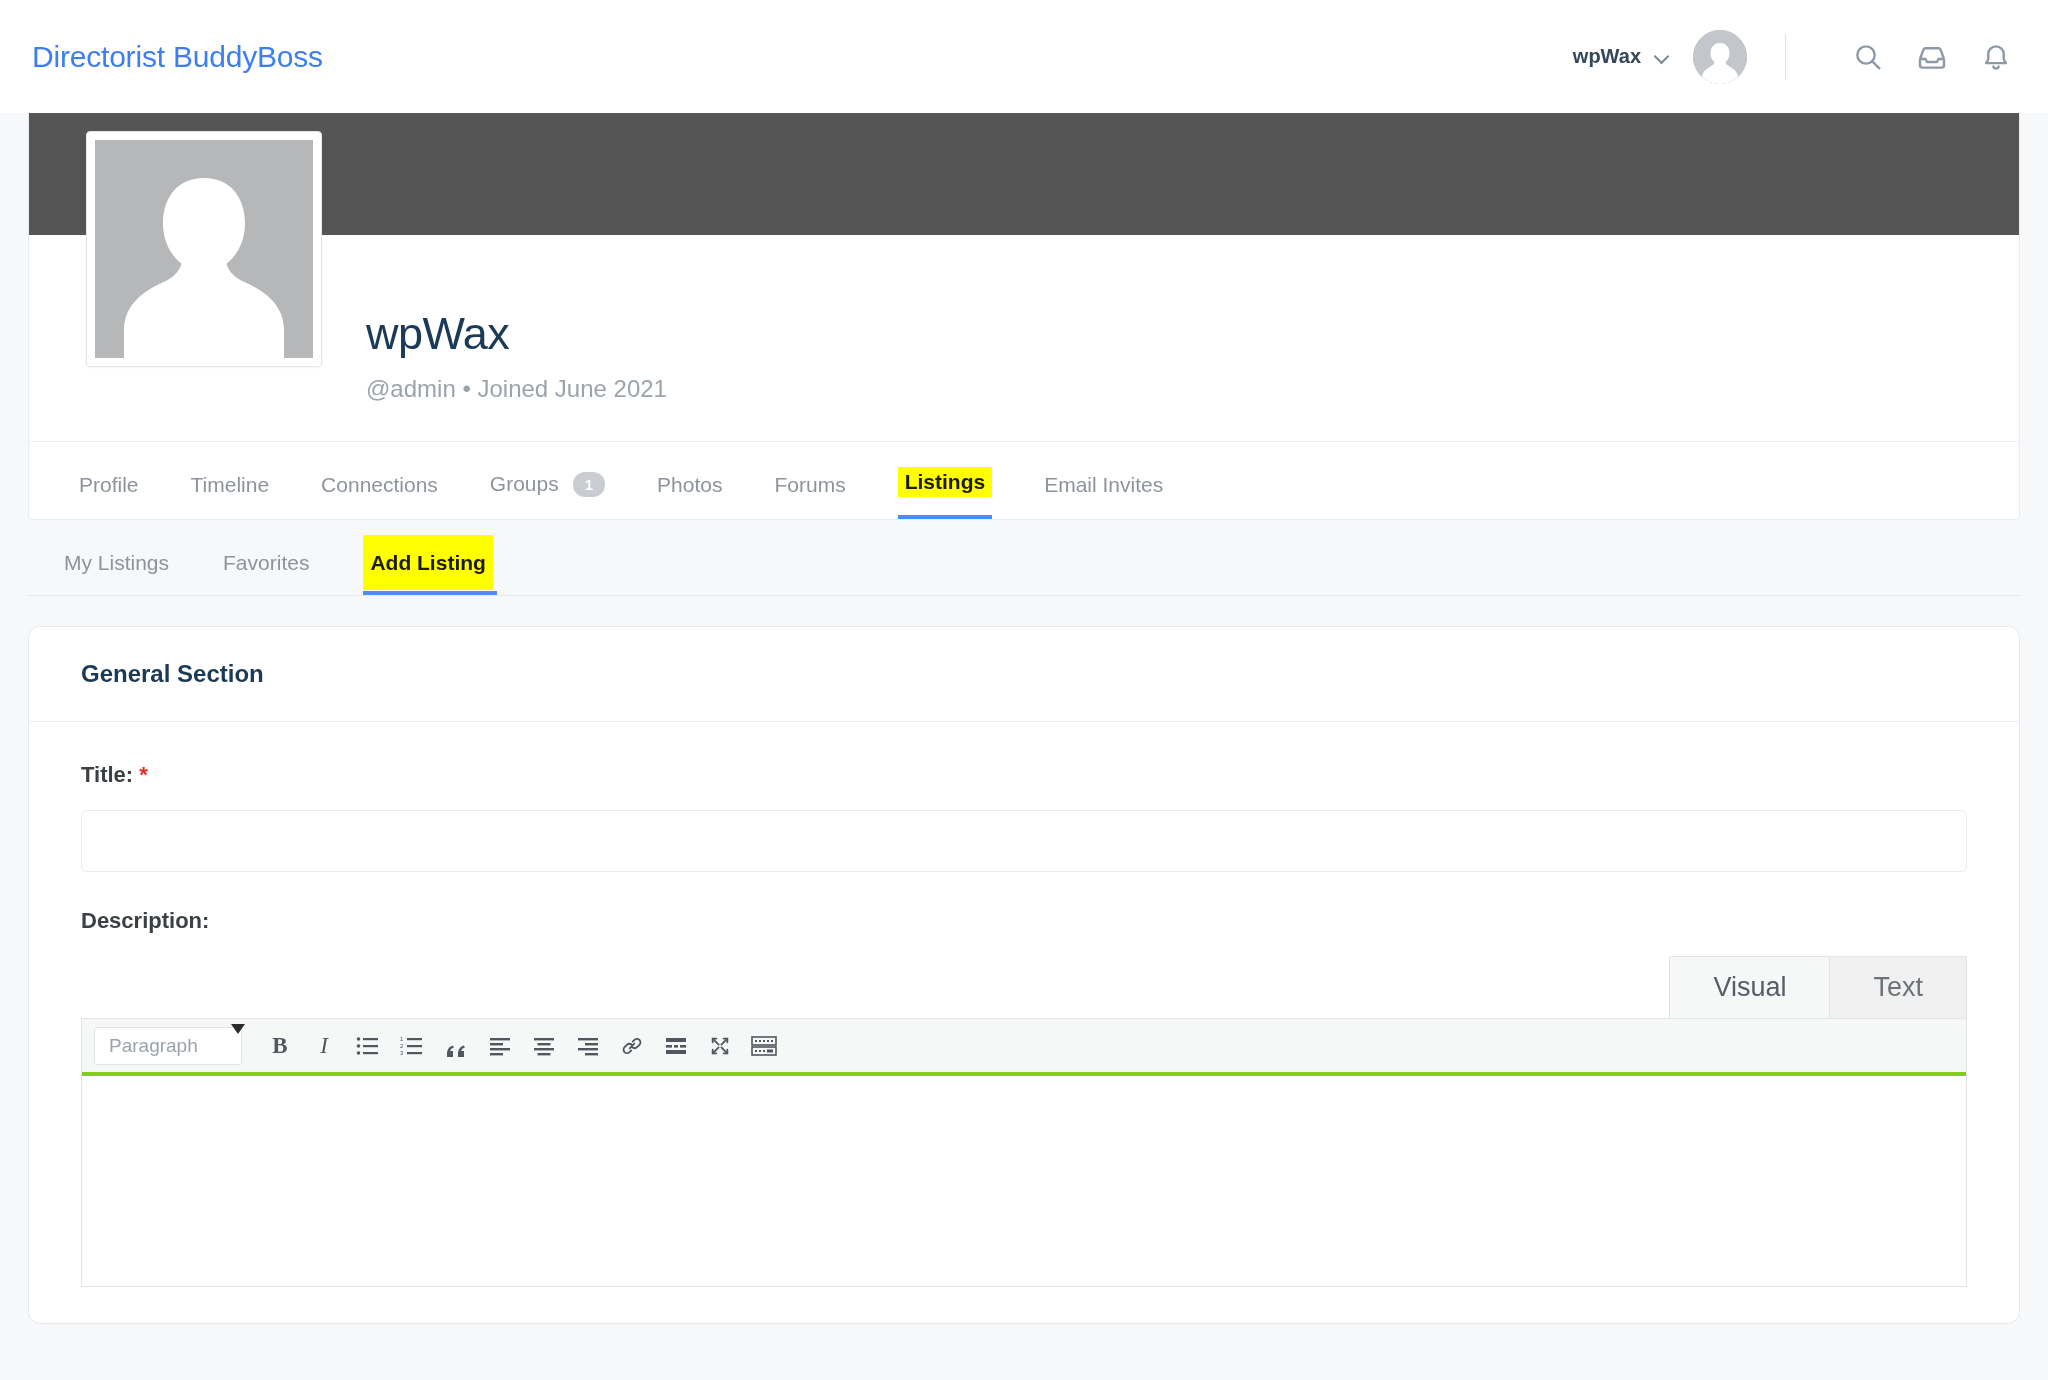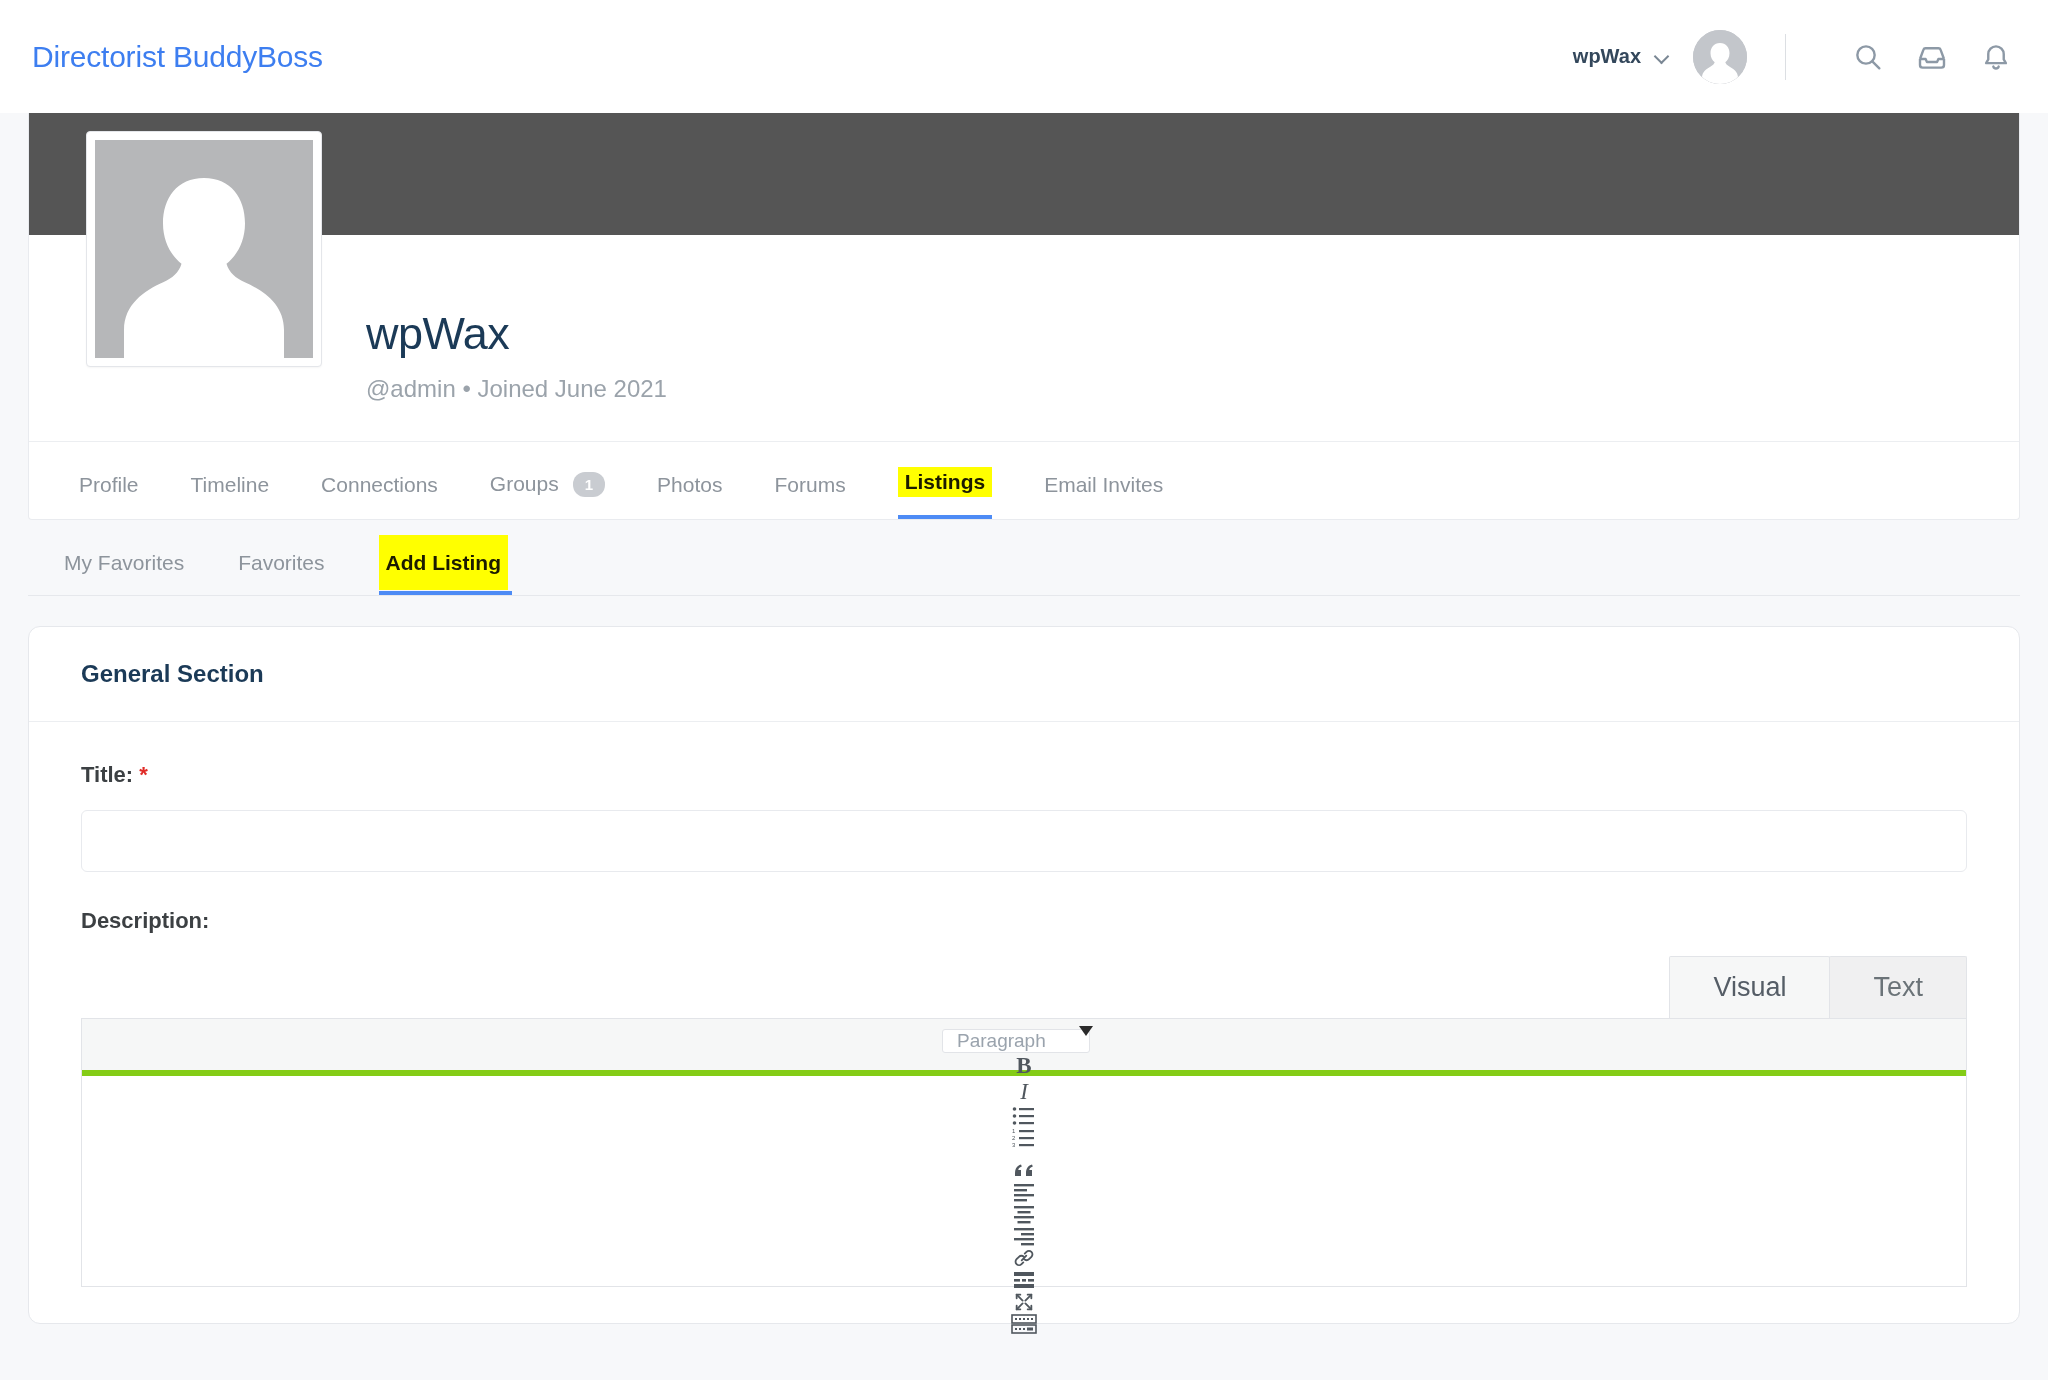--- a/index.html
+++ b/index.html
@@ -252,24 +252,23 @@
     color: #555d66;
   }
   .editor-box {
     border: 1px solid #e2e4e8;
     background: #ffffff;
   }
   .editor-toolbar {
     display: flex;
     align-items: center;
     background: #f6f7f7;
-    border-bottom: 6px solid #84cc16;
+    border-bottom: 4px solid #84cc16;
     padding: 10px 12px;
     height: 57px;
-    flex-direction: column;
   }
   .select-para {
     display: inline-flex;
     align-items: center;
     height: 38px;
     min-width: 148px;
     background: #ffffff;
     border: 1px solid #e2e4e8;
     border-radius: 3px;
     font-size: 19px;
@@ -385,21 +384,21 @@
       <span class="hl">Listings</span>
     </div>
     <div class="navtab">
       <span>Email Invites</span>
     </div>
   </div>
 </div>
 
 <div class="subtabs">
   <div class="subtab">
-    <span>My Favorites</span>
+    <span>My Listings</span>
   </div>
   <div class="subtab">
     <span>Favorites</span>
   </div>
   <div class="subtab active">
     <span class="hl">Add Listing</span>
   </div>
 </div>
 
 <div class="form-card">

